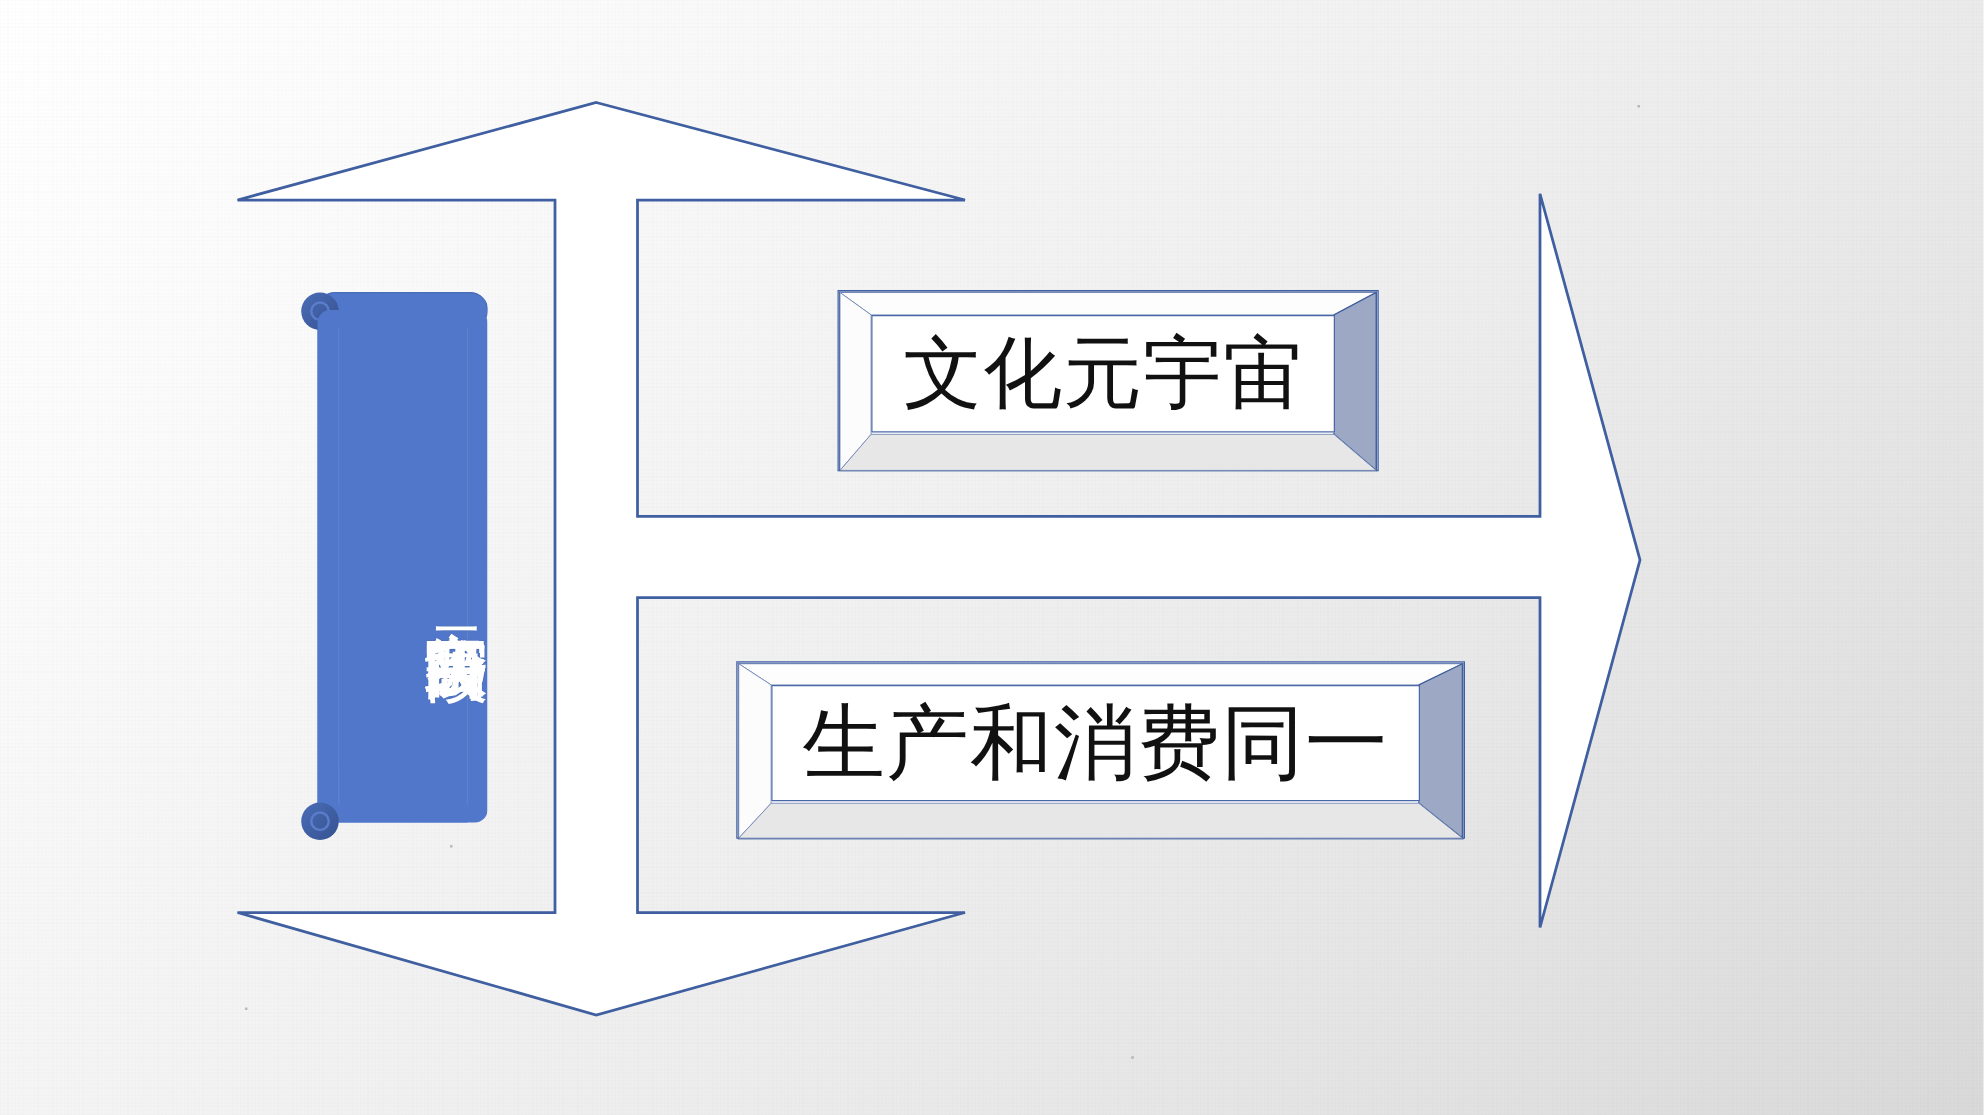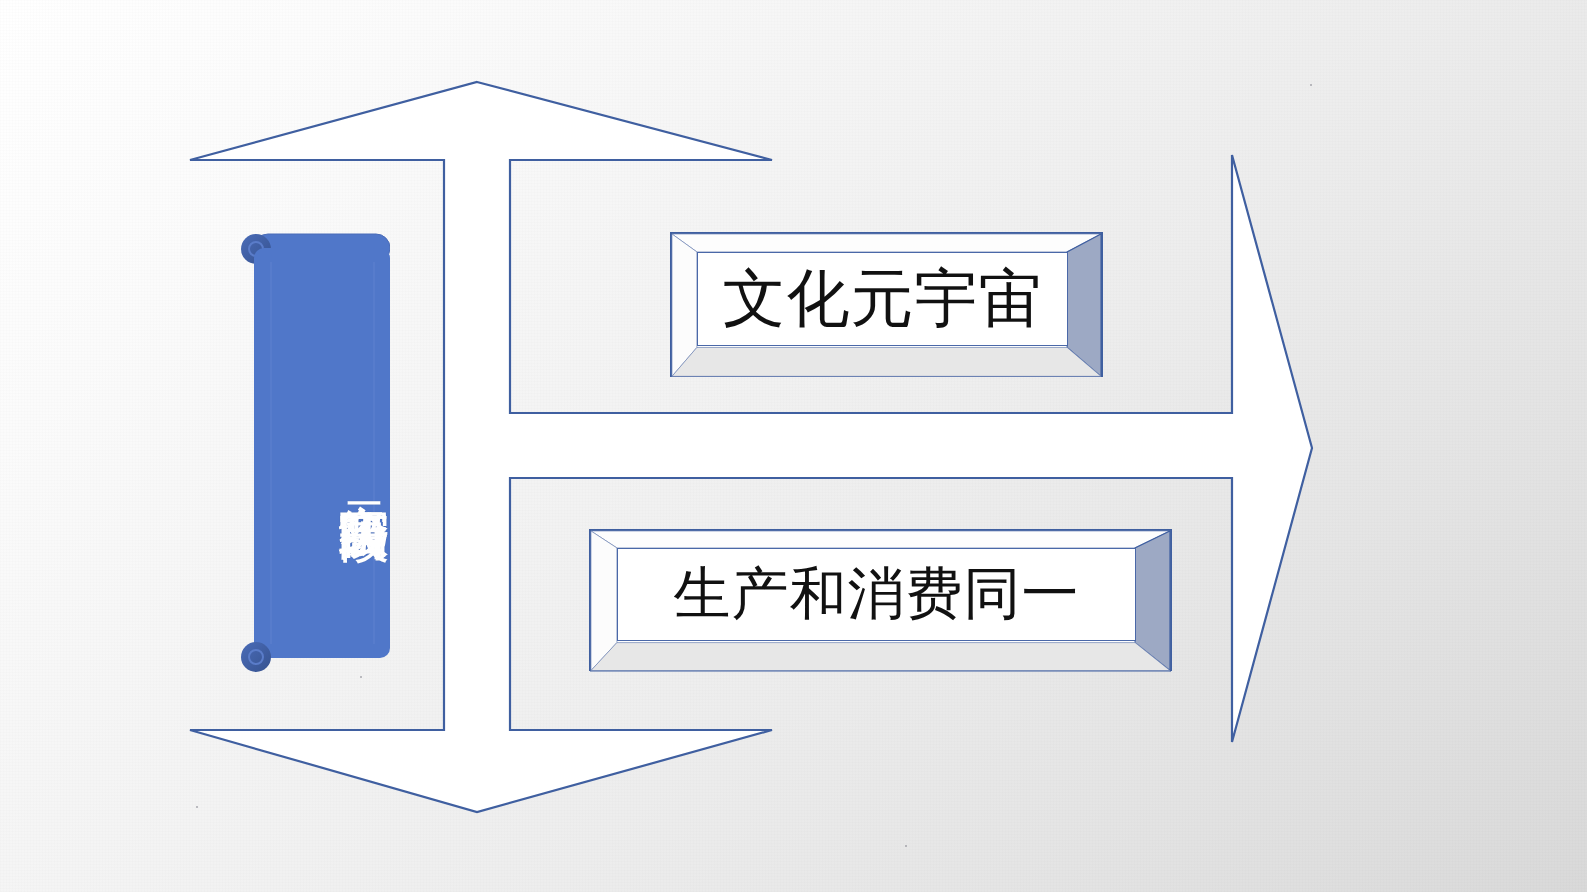--- a/index.html
+++ b/index.html
@@ -124,21 +124,21 @@
 
   #frame-bottom {
     left: 589px;
     top: 529px;
     width: 583px;
     height: 142px;
   }
   #frame-bottom .inner {
     left: 27px; top: 18px; right: 35px; bottom: 29px;
   }
-  #frame-bottom .frame-text { font-size: 57px; letter-spacing: 1px; }
+  #frame-bottom .frame-text { font-size: 66px; letter-spacing: 1px; }
 
   
   .speck {
     position: absolute;
     width: 2px; height: 2px;
     background: rgba(120,120,130,.45);
     z-index: 3;
   }
 </style>
 </head>

